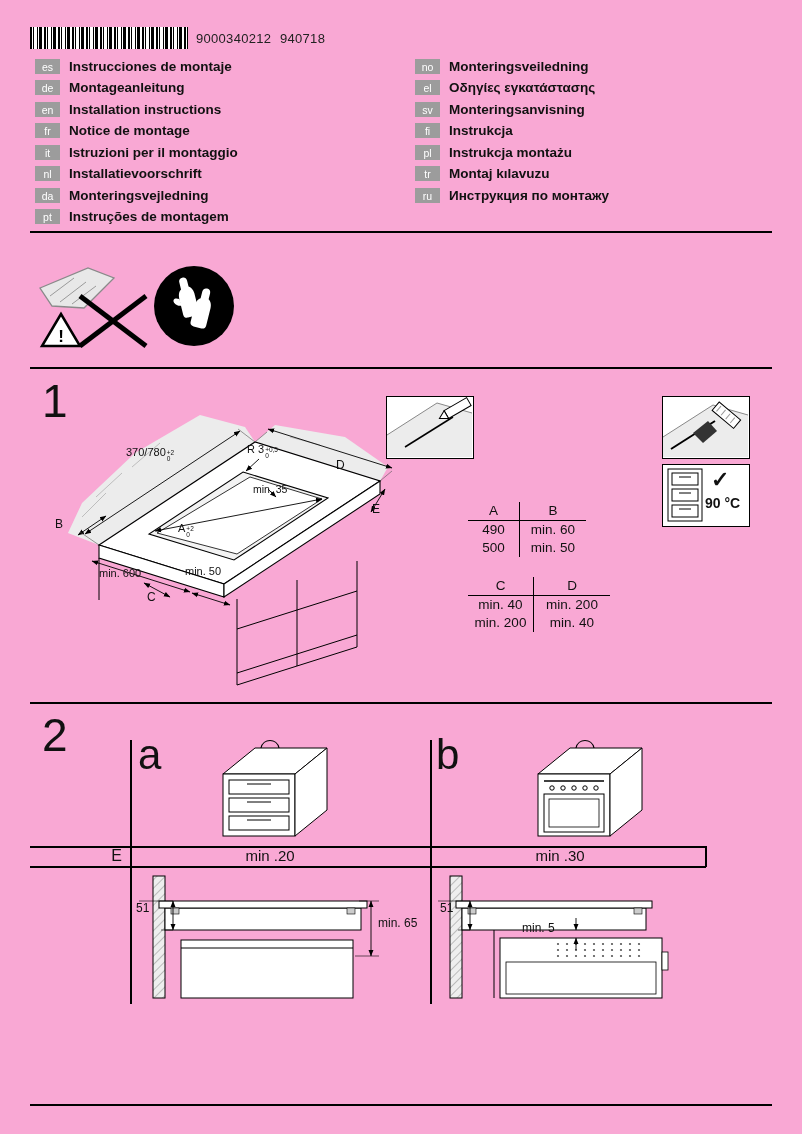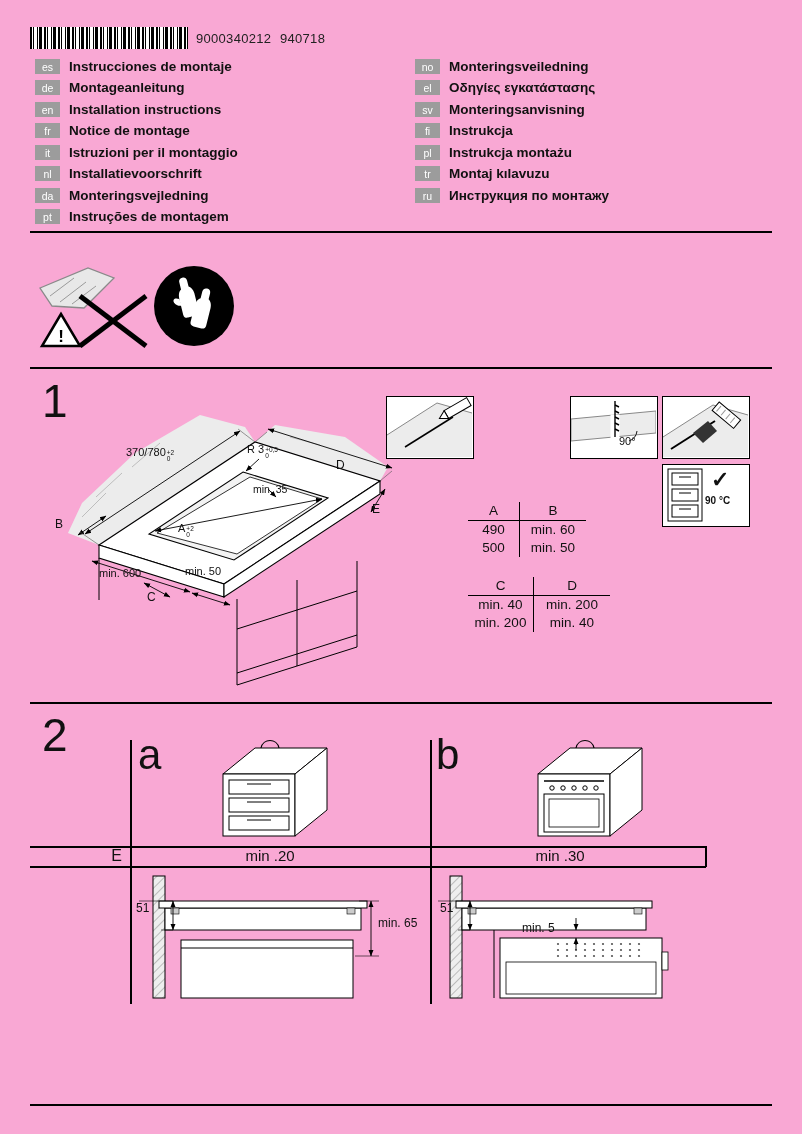--- a/index.html
+++ b/index.html
@@ -225,32 +225,20 @@
       <polyline points="0,38 50,6 85,16" fill="none" stroke="#888" stroke-width="1"></polyline>
       <line x1="18" y1="50" x2="66" y2="20" stroke="#000" stroke-width="1.5"></line>
       <g transform="rotate(-30 70 12)">
         <rect x="58" y="7" width="26" height="9" fill="#fff" stroke="#000"></rect>
         <polygon points="50,11.5 58,7 58,16" fill="#fff" stroke="#000"></polygon>
       </g>
     </svg>
   </div>
 
 
-  <div class="dbox" style="left:570px;top:396px">
-    <svg width="85" height="60" viewBox="0 0 85 60" style="display:block">
-      <polygon points="0,44 0,22 85,14 85,36" fill="#ececec" stroke="#888" stroke-width="1"></polygon>
-      <rect x="40" y="18" width="8" height="24" fill="#fff" stroke="#fff"></rect>
-      <g stroke="#000" stroke-width="1.4" fill="none">
-        <line x1="44" y1="4" x2="44" y2="40"></line>
-        <path d="M44,8 l4,2 M44,14 l4,2 M44,20 l4,2 M44,26 l4,2 M44,32 l4,2"></path>
-      </g>
-      <path d="M58,44 A12,12 0 0 0 66,34" fill="none" stroke="#000" stroke-width=".9"></path>
-    </svg>
-    <div class="dim" style="left:48px;top:38px">90°</div>
-  </div>
 
   <div class="dbox" style="left:662px;top:396px">
     <svg width="85" height="60" viewBox="0 0 85 60" style="display:block">
       <polygon points="0,60 0,40 50,8 85,18 85,60" fill="#ececec"></polygon>
       <polyline points="0,40 50,8 85,18" fill="none" stroke="#888" stroke-width="1"></polyline>
       <line x1="8" y1="52" x2="52" y2="24" stroke="#000" stroke-width="2"></line>
       <g>
         <g transform="rotate(40 60 16)">
           <rect x="50" y="10" width="28" height="11" fill="#fff" stroke="#000"></rect>
           <line x1="54" y1="12" x2="54" y2="19" stroke="#999"></line>
@@ -267,21 +255,21 @@
     <svg width="40" height="58" viewBox="0 0 40 58" style="display:block;position:absolute;left:3px;top:2px">
       <rect x="2" y="2" width="34" height="52" fill="#fff" stroke="#000"></rect>
       <rect x="6" y="6" width="26" height="12" fill="#fff" stroke="#000"></rect>
       <rect x="6" y="22" width="26" height="12" fill="#fff" stroke="#000"></rect>
       <rect x="6" y="38" width="26" height="12" fill="#fff" stroke="#000"></rect>
       <line x1="13" y1="10" x2="25" y2="10" stroke="#000"></line>
       <line x1="13" y1="26" x2="25" y2="26" stroke="#000"></line>
       <line x1="13" y1="42" x2="25" y2="42" stroke="#000"></line>
     </svg>
     <div class="abs" style="left:48px;top:2px;font-size:22px;font-weight:bold">✓</div>
-    <div class="abs" style="left:42px;top:30px;font-size:10px;font-weight:bold">90 °C</div>
+    <div class="abs" style="left:42px;top:30px;font-size:14px;font-weight:bold">90 °C</div>
   </div>
 
   <div class="tbl" style="left:468px;top:502px;grid-template-columns:52px 66px">
     <span class="hcell cdiv">A</span>
     <span class="hcell">B</span>
     <span class="cdiv">490</span>
     <span>min. 60</span>
     <span class="cdiv">500</span>
     <span>min. 50</span>
   </div>

